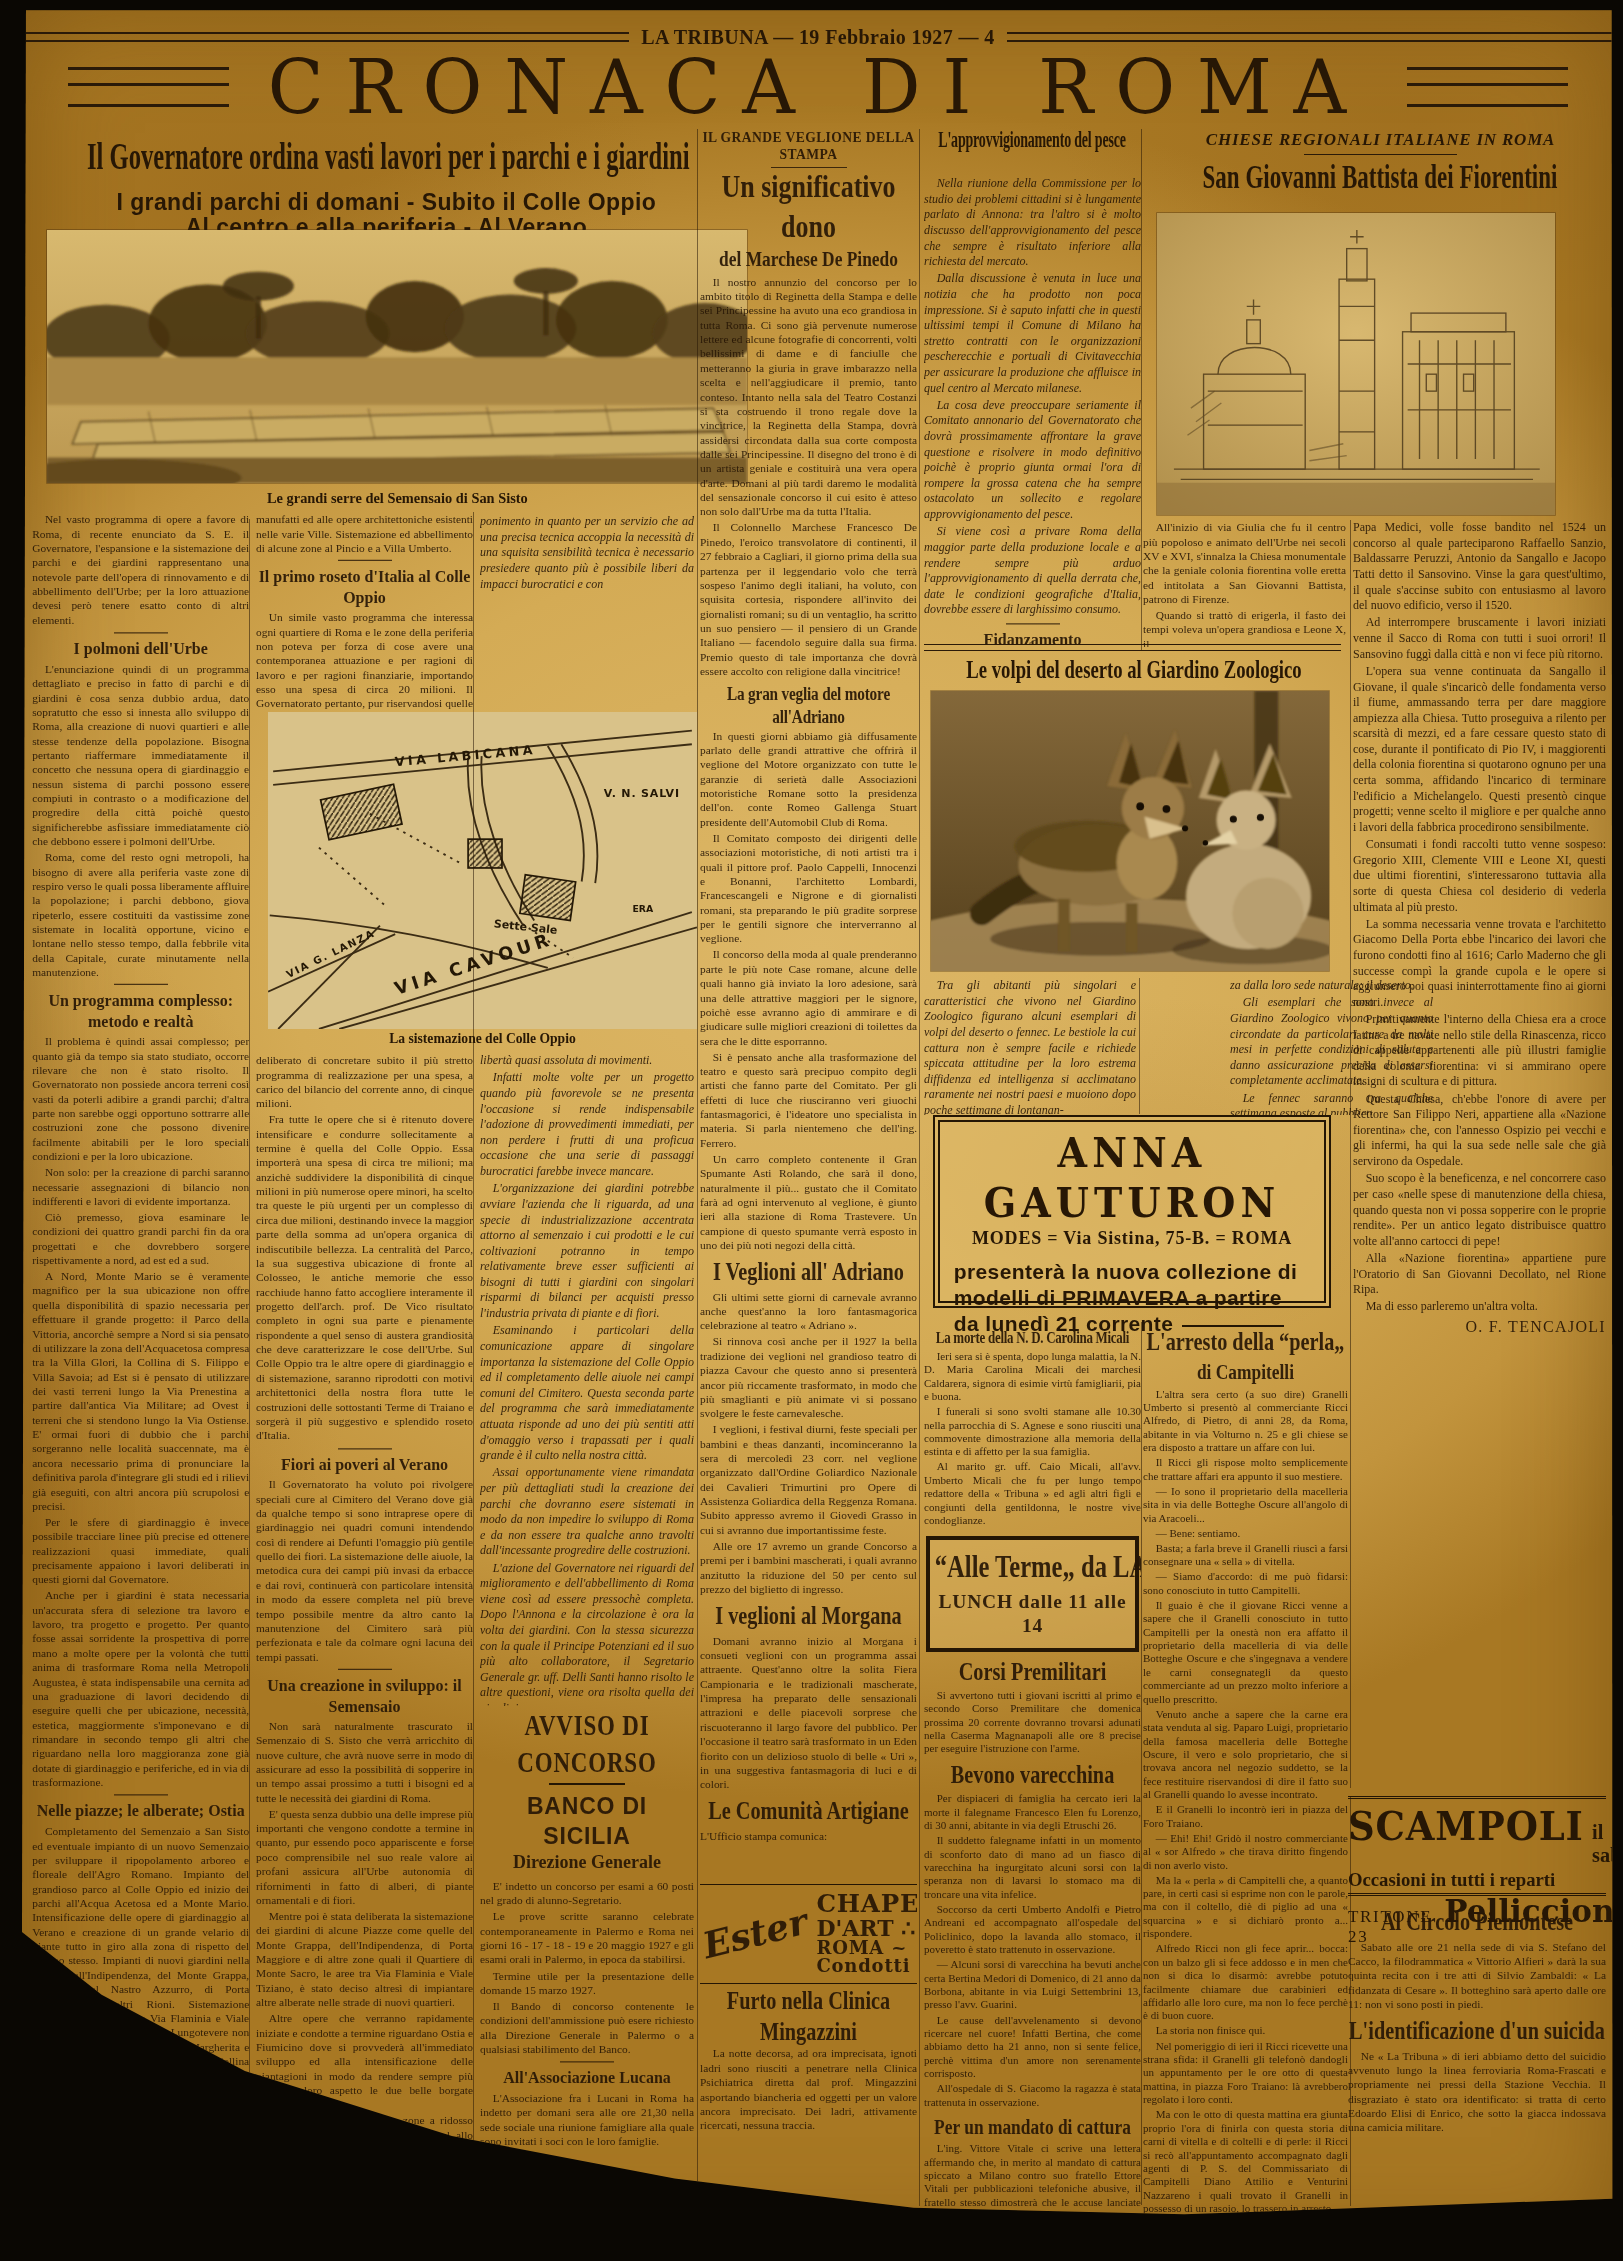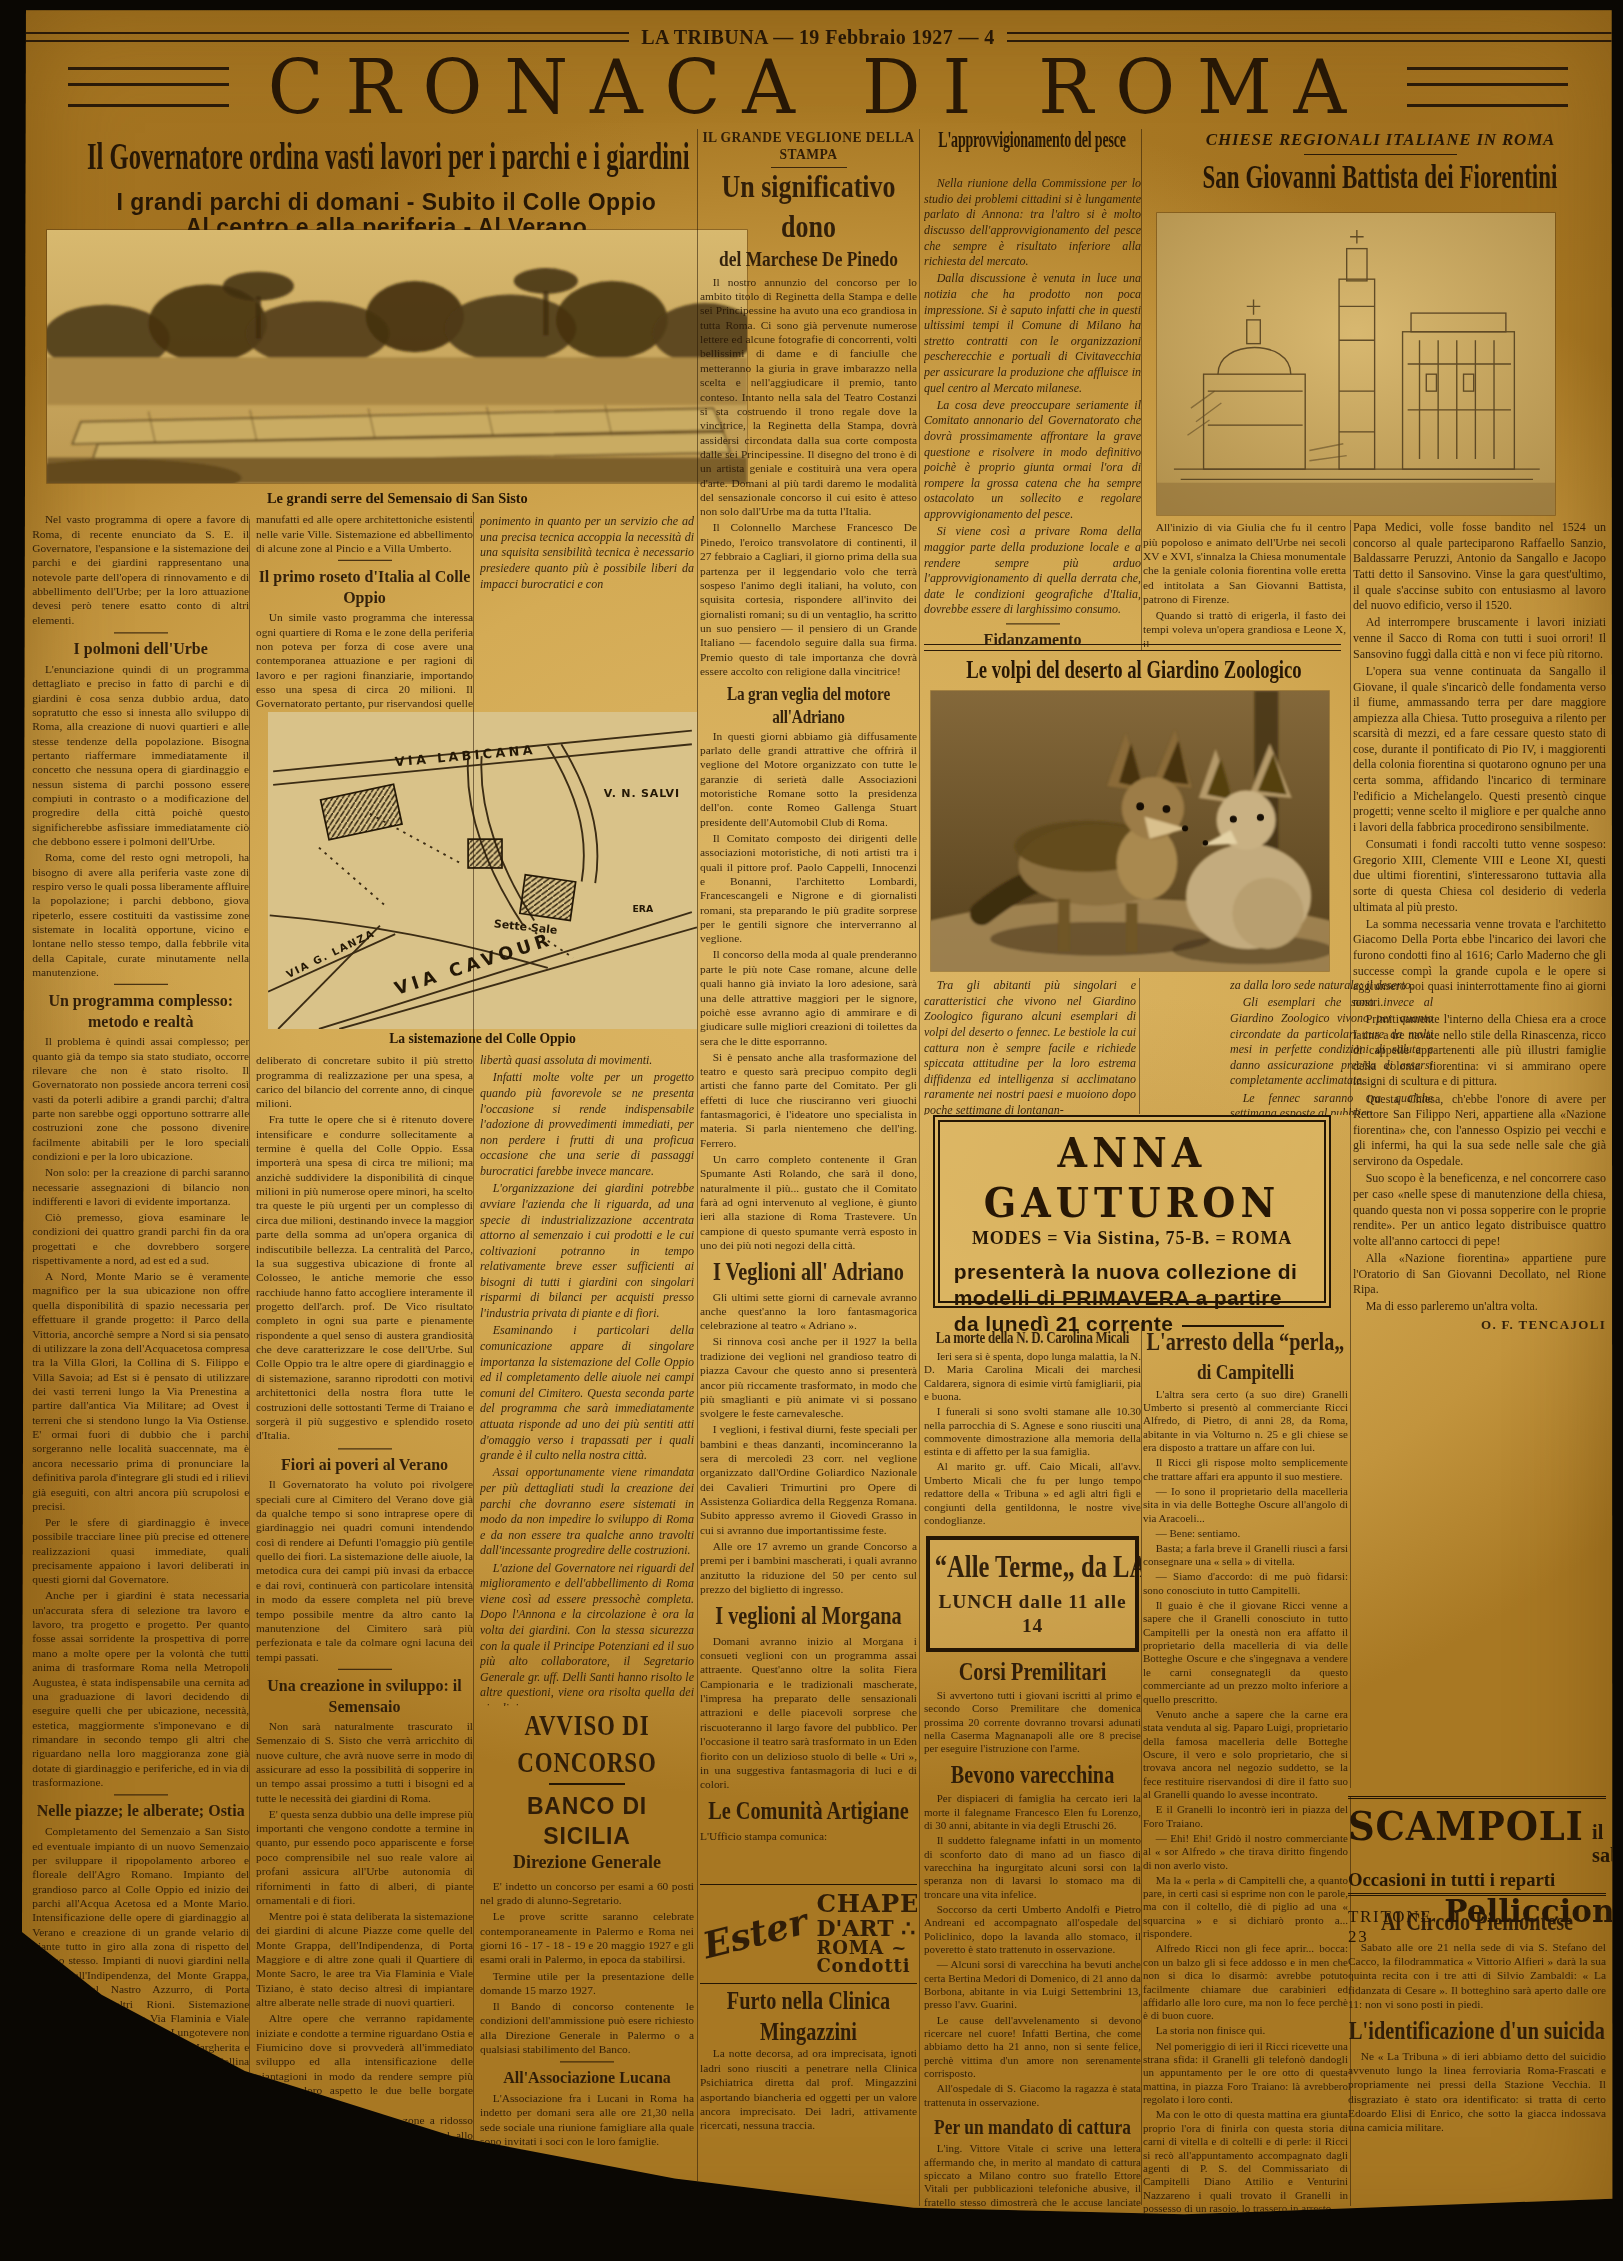--- a/index.html
+++ b/index.html
@@ -40,21 +40,21 @@
   .col.ital p{font-style:italic;font-size:12px;line-height:1.3;}
   .sub-h{font-size:16px;text-align:center;margin:3.4px 0 2.5px;text-indent:0;font-weight:bold;transform:scaleY(1.05);}
   .sub-h::before{content:"";display:block;width:54px;margin:6px auto 5.1px;border-top:1.7px solid rgba(40,24,6,.8);}
   .big-h{font-size:20.3px;text-align:center;margin:7.6px 0 4.2px;font-weight:bold;transform:scaleY(1.22);transform-origin:center;}
   .bh-lg{font-size:26px;}
   .bh-md{font-size:17.4px;}
   .bh-sm{font-size:15.3px;letter-spacing:-0.2px;}
   .bh-xs{font-size:13px;letter-spacing:-0.3px;}
   .kick{font-size:13.6px;font-weight:bold;text-align:center;letter-spacing:0.4px;margin:0 0 1.7px;}
   .kick::after{content:"";display:block;width:76px;margin:3.4px auto 2.5px;border-top:1.7px solid rgba(40,24,6,.85);}
-  .sig{text-align:right;font-weight:bold;letter-spacing:1.3px;text-indent:0;margin-top:6.8px;font-size:13px;}
+  .sig{text-align:right;font-weight:normal;letter-spacing:1.3px;text-indent:0;margin-top:6.8px;font-size:16px;}
   
   .vrule{position:absolute;width:1.3px;background:rgba(40,24,6,.55);}
   .hdbl{position:absolute;height:5.1px;border-top:1.7px solid #2a1a08;border-bottom:1.7px solid #2a1a08;}
   
   .photo{position:absolute;overflow:hidden;box-shadow:0 0 0 0.8px rgba(50,30,8,.4), inset 0 0 25.4px rgba(60,35,5,.4);}
   .caption{position:absolute;text-align:center;font-weight:bold;font-size:14.4px;}
   
   .anna-ad{position:absolute;left:911px;top:1105px;width:398px;height:193px;background:rgba(222,186,105,.65);
     border:2.5px double #241604;outline:2.5px solid #241604;outline-offset:-7.6px;padding:15.3px 18.7px 0 18.7px;box-sizing:border-box;text-align:center;}
   .anna-name{font-family:"DejaVu Serif",serif;font-size:38px;font-weight:bold;letter-spacing:5.1px;transform:scaleY(1.1);}

